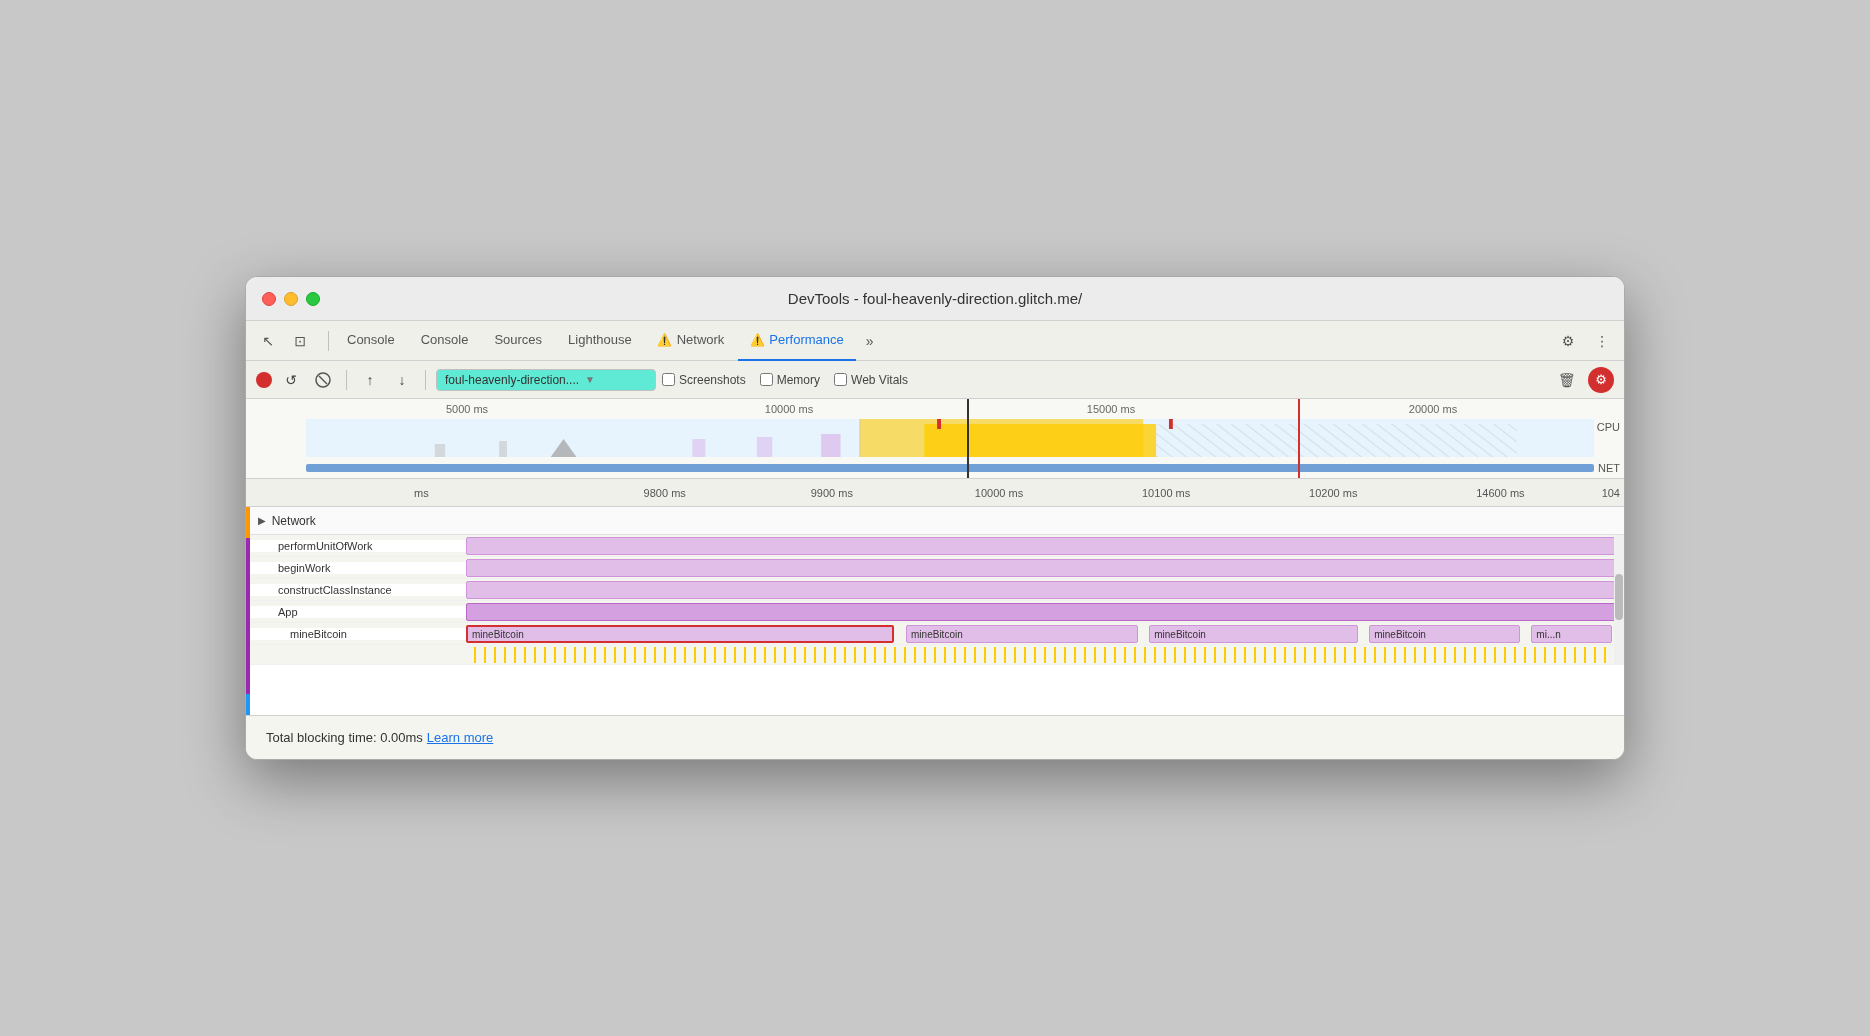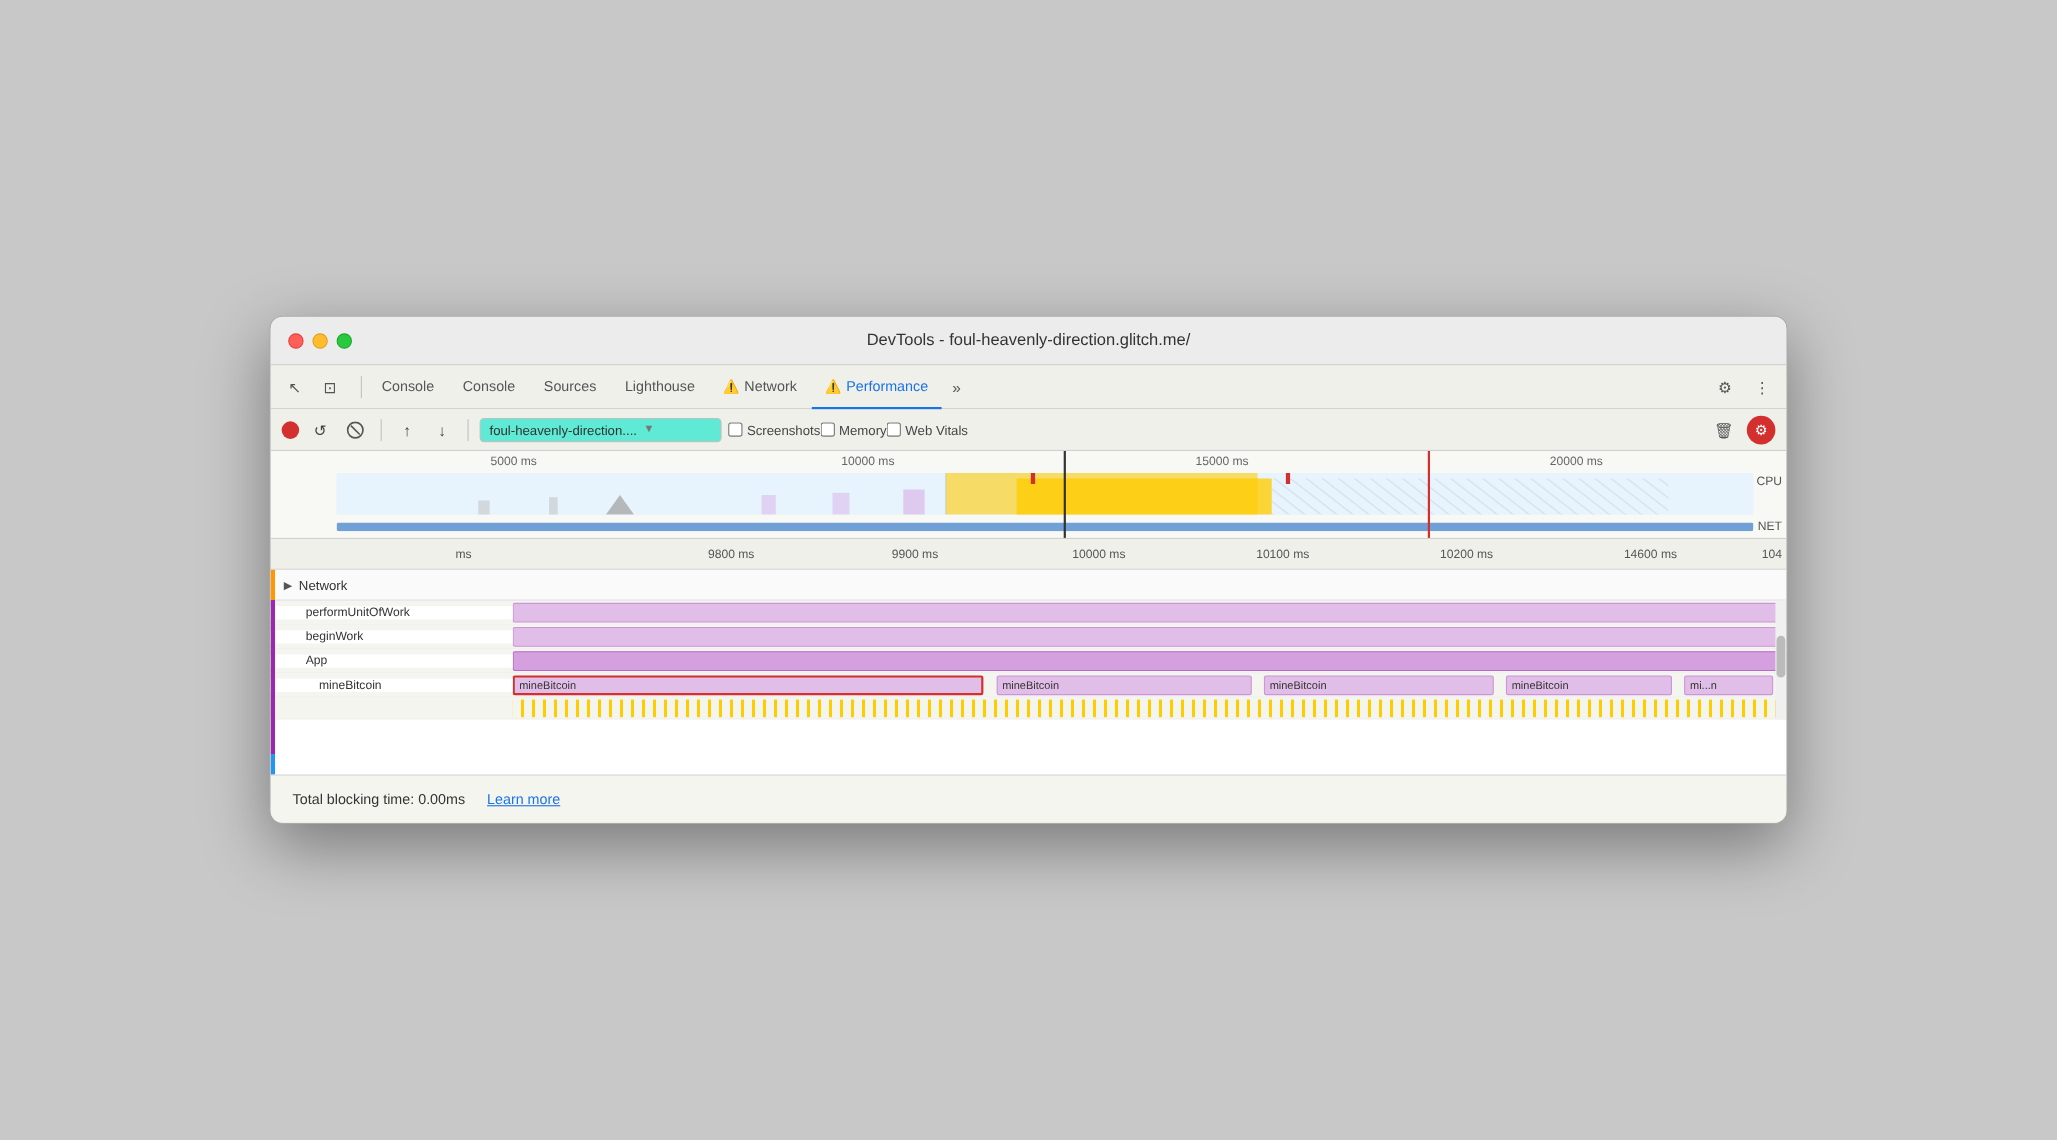--- a/index.html
+++ b/index.html
@@ -156,20 +156,21 @@
       padding: 3px 8px;
       font-size: 12px;
       color: #333;
       min-width: 220px;
       cursor: pointer;
     }
     .url-selector .arrow { margin-left: 6px; color: #777; font-size: 10px; }
     .checkbox-group {
       display: flex;
       align-items: center;
+      gap: 14px;
       font-size: 12px;
       color: #444;
     }
     .checkbox-item {
       display: flex;
       align-items: center;
       gap: 4px;
       cursor: pointer;
     }
     .checkbox-item input { cursor: pointer; }
@@ -286,21 +287,21 @@
     
     .status-bar {
       background: #f5f5f0;
       border-top: 1px solid #d0d0d0;
       height: 44px;
       display: flex;
       align-items: center;
       padding: 0 20px;
       font-size: 13px;
       color: #333;
-      gap: 20px;
+      gap: 4px;
     }
     .learn-more {
       color: #1a73e8;
       text-decoration: underline;
       cursor: pointer;
     }
     .main-content {
       position: relative;
     }
   </style>
@@ -473,20 +474,26 @@
       </div>
 
       <div class="flame-row">
         <div class="flame-row-label indent1">beginWork</div>
         <div class="flame-bar-container">
           <div class="flame-bar purple" style="left: 0%; width: 100%;"></div>
         </div>
       </div>
 
 
+      <div class="flame-row">
+        <div class="flame-row-label indent1">constructClassInstance</div>
+        <div class="flame-bar-container">
+          <div class="flame-bar purple" style="left: 0%; width: 100%;"></div>
+        </div>
+      </div>
 
       <div class="flame-row">
         <div class="flame-row-label indent1">App</div>
         <div class="flame-bar-container">
           <div class="flame-bar purple-dark" style="left: 0%; width: 100%;"></div>
         </div>
       </div>
 
       <div class="flame-row">
         <div class="flame-row-label indent2">mineBitcoin</div>

